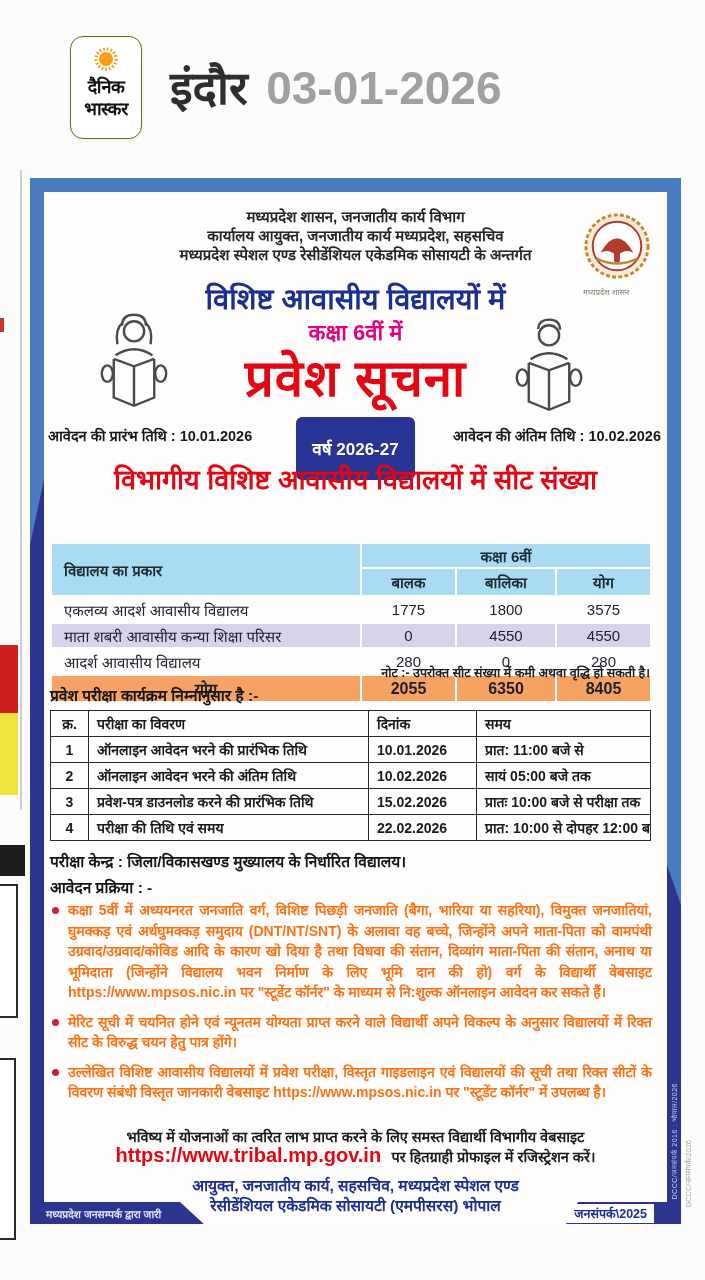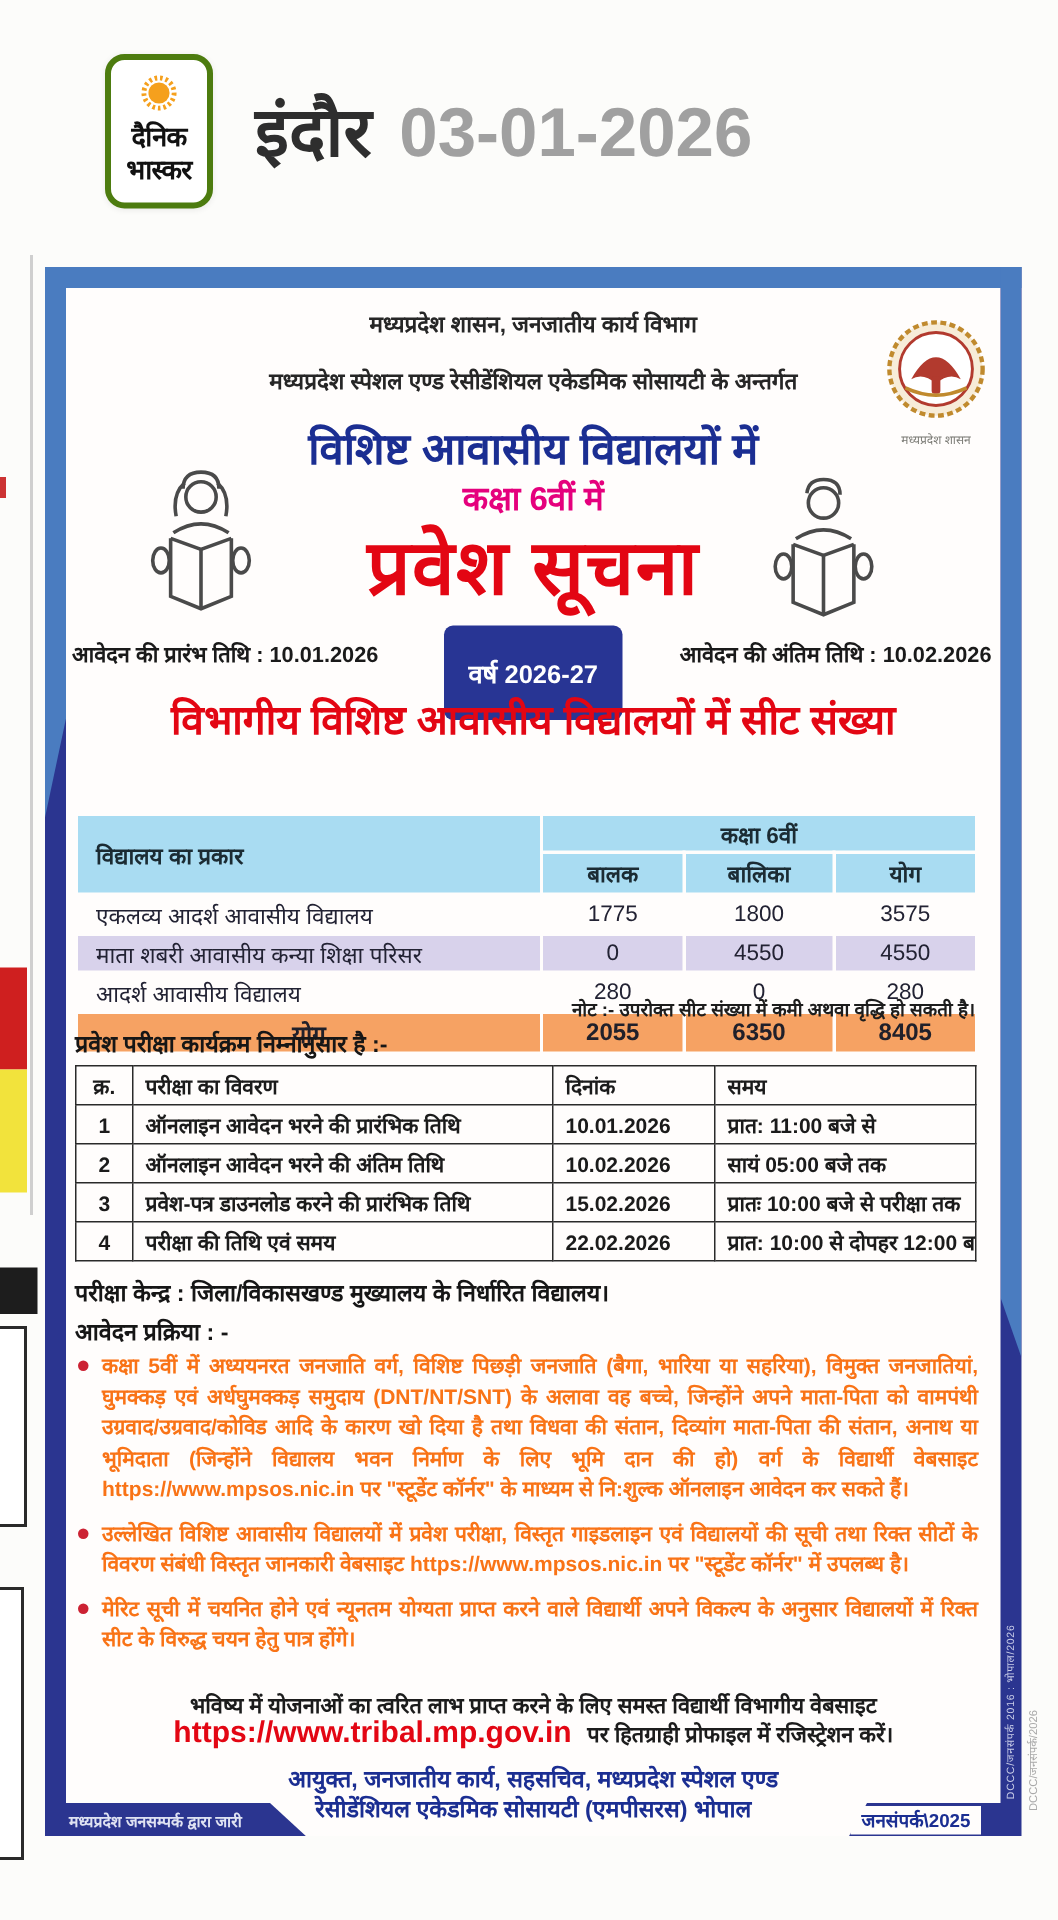--- a/index.html
+++ b/index.html
@@ -1,21 +1,21 @@
 <!DOCTYPE html>
 <html><head>
 <meta charset="utf-8">
 <style>
   * { margin:0; padding:0; box-sizing:border-box; }
   html,body { width:705px; height:1280px; background:#fcfcfa; font-family:"Liberation Sans", sans-serif; overflow:hidden; }
   .page { position:relative; width:705px; height:1280px; overflow:hidden; }
 
   
   .logo-card { position:absolute; left:70px; top:36px; width:72px; height:103px; background:#fff;
-    border:4px solid #4d7c0f; border-radius:13px; box-shadow:0 1px 4px rgba(0,0,0,.08); text-align:center; }
+    border:1px solid #4d7c0f; border-radius:13px; box-shadow:0 1px 4px rgba(0,0,0,.08); text-align:center; }
   .logo-sun { margin-top:9px; }
   .logo-text { font-size:18px; font-weight:800; color:#111; line-height:22px; letter-spacing:-.5px; }
   .edition { position:absolute; left:170px; top:55px; white-space:nowrap; }
   .edition .city { font-size:46px; font-weight:800; color:#2e2e2e; }
   .edition .date { font-size:46px; font-weight:800; color:#a0a0a0; margin-left:14px; }
 
   
   .margin-vline { position:absolute; left:20px; top:170px; width:2px; height:640px; background:#cfcfcf; }
   .margin-red-sliver { position:absolute; left:0; top:318px; width:4px; height:14px; background:#c33; }
   .margin-red { position:absolute; left:0; top:645px; width:18px; height:68px; background:#cf1f1f; }
@@ -30,21 +30,21 @@
   .frame-light-left { position:absolute; left:0; top:0; width:14px; height:367px; background:#4a7cc0;
     clip-path:polygon(0 0,100% 0,100% 82%,0 100%); }
   .frame-light-right { position:absolute; right:0; top:0; width:14px; height:727px; background:#4a7cc0;
     clip-path:polygon(0 0,100% 0,100% 100%,0 94.5%); }
   .ad-inner { position:absolute; left:14px; top:14px; right:14px; bottom:22px; background:#fffdfc; }
 
   .abs { position:absolute; }
   .ctr { left:0; right:0; text-align:center; white-space:nowrap; }
 
   .org-line { font-size:15px; font-weight:700; color:#262626; line-height:18px; }
-  .emblem-wrap { position:absolute; left:553px; top:34px; width:82px; text-align:center; }
+  .emblem-wrap { position:absolute; left:553px; top:34px; width:82px; }
   .emblem-caption { font-size:8px; color:#7a7a74; margin-top:2px; white-space:nowrap; }
 
   .title1 { top:100px; font-size:29px; font-weight:800; color:#1b2e92; }
   .title2 { top:138px; font-size:22px; font-weight:800; color:#e5007d; }
   .title3 { top:163px; font-size:51px; font-weight:800; color:#e30613; letter-spacing:1px; }
 
   .reader { position:absolute; width:92px; height:105px; }
   .reader-left { left:58px; top:133px; }
   .reader-right { left:473px; top:137px; }
 
@@ -126,20 +126,21 @@
   <div class="margin-box1"></div>
   <div class="margin-box2"></div>
 
   <div class="ad-frame">
     <div class="frame-light-top"></div>
     <div class="frame-light-left"></div>
     <div class="frame-light-right"></div>
     <div class="ad-inner"></div>
 
     <div class="abs ctr org-line" style="top:30px">मध्यप्रदेश शासन, जनजातीय कार्य विभाग</div>
+    <div class="abs ctr org-line" style="top:49px">कार्यालय आयुक्त, जनजातीय कार्य मध्यप्रदेश, सहसचिव</div>
     <div class="abs ctr org-line" style="top:68px">मध्यप्रदेश स्पेशल एण्ड रेसीडेंशियल एकेडमिक सोसायटी के अन्तर्गत</div>
 
     <div class="emblem-wrap">
       <svg width="68" height="68" viewBox="0 0 70 70">
         <circle cx="35" cy="35" r="32" fill="#f7ecd8" stroke="#c08a2e" stroke-width="3" stroke-dasharray="4 2.4"></circle>
         <circle cx="35" cy="35" r="25" fill="#fff" stroke="#b23a2e" stroke-width="2"></circle>
         <path d="M18 42 Q35 12 52 42 Q44 37 35 45 Q26 37 18 42 Z" fill="#b23a2e"></path>
         <rect x="32" y="40" width="6" height="12" rx="2" fill="#b23a2e"></rect>
         <path d="M14 48 Q35 58 56 48" fill="none" stroke="#c08a2e" stroke-width="2.5"></path>
       </svg>
@@ -273,22 +274,22 @@
         <td>प्रात: 10:00 से दोपहर 12:00 बजे तक</td>
       </tr>
     </tbody>
       </table>
 
     <div class="abs exam-center">परीक्षा केन्द्र :  जिला/विकासखण्ड मुख्यालय के निर्धारित विद्यालय।</div>
     <div class="abs process-heading">आवेदन प्रक्रिया : -</div>
 
     <div class="bullets">
       <div class="bullet">कक्षा 5वीं में अध्ययनरत जनजाति वर्ग, विशिष्ट पिछड़ी जनजाति (बैगा, भारिया या सहरिया), विमुक्त जनजातियां, घुमक्कड़ एवं अर्धघुमक्कड़ समुदाय (DNT/NT/SNT) के अलावा वह बच्चे, जिन्होंने अपने माता-पिता को वामपंथी उग्रवाद/उग्रवाद/कोविड आदि के कारण खो दिया है तथा विधवा की संतान, दिव्यांग माता-पिता की संतान, अनाथ या भूमिदाता (जिन्होंने विद्यालय भवन निर्माण के लिए भूमि दान की हो) वर्ग के विद्यार्थी वेबसाइट https://www.mpsos.nic.in पर "स्टूडेंट कॉर्नर" के माध्यम से नि:शुल्क ऑनलाइन आवेदन कर सकते हैं।</div>
+      <div class="bullet">मेरिट सूची में चयनित होने एवं न्यूनतम योग्यता प्राप्त करने वाले विद्यार्थी अपने विकल्प के अनुसार विद्यालयों में रिक्त सीट के विरुद्ध चयन हेतु पात्र होंगे।</div>
       <div class="bullet">उल्लेखित विशिष्ट आवासीय विद्यालयों में प्रवेश परीक्षा, विस्तृत गाइडलाइन एवं विद्यालयों की सूची तथा रिक्त सीटों के विवरण संबंधी विस्तृत जानकारी वेबसाइट https://www.mpsos.nic.in पर "स्टूडेंट कॉर्नर" में उपलब्ध है।</div>
-      <div class="bullet">मेरिट सूची में चयनित होने एवं न्यूनतम योग्यता प्राप्त करने वाले विद्यार्थी अपने विकल्प के अनुसार विद्यालयों में रिक्त सीट के विरुद्ध चयन हेतु पात्र होंगे।</div>
     </div>
 
     <div class="abs ctr footer-line1">भविष्य में योजनाओं का त्वरित लाभ प्राप्त करने के लिए समस्त विद्यार्थी विभागीय वेबसाइट</div>
     <div class="abs ctr footer-line2">
       <span class="footer-url">https://www.tribal.mp.gov.in</span>
       <span class="footer-rest">पर हितग्राही प्रोफाइल में रजिस्ट्रेशन करें।</span>
     </div>
     <div class="abs ctr sig1">आयुक्त, जनजातीय कार्य, सहसचिव, मध्यप्रदेश स्पेशल एण्ड</div>
     <div class="abs ctr sig2">रेसीडेंशियल एकेडमिक सोसायटी (एमपीसरस) भोपाल</div>
 

